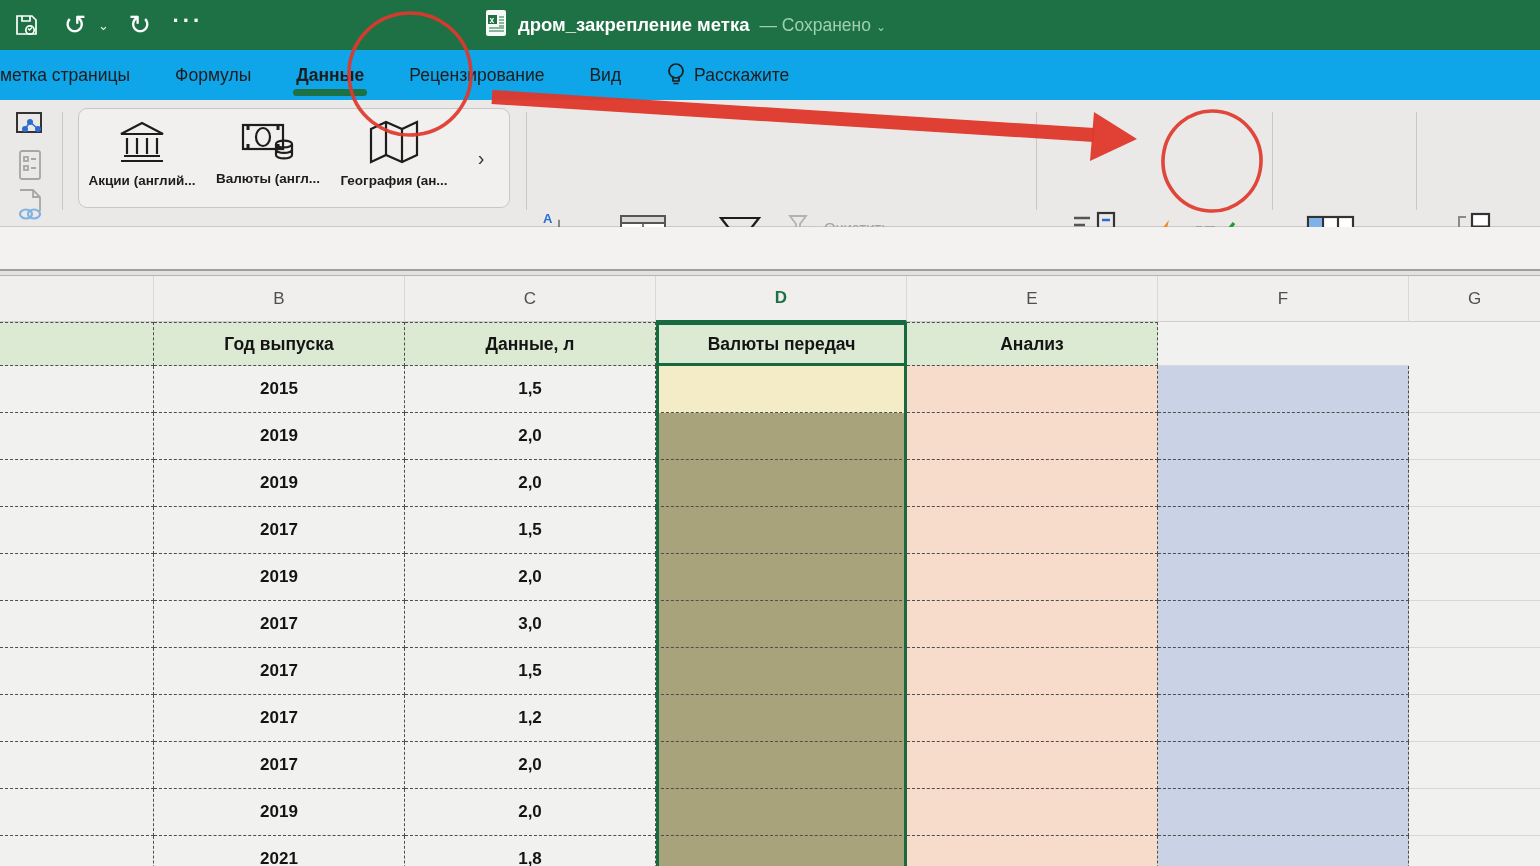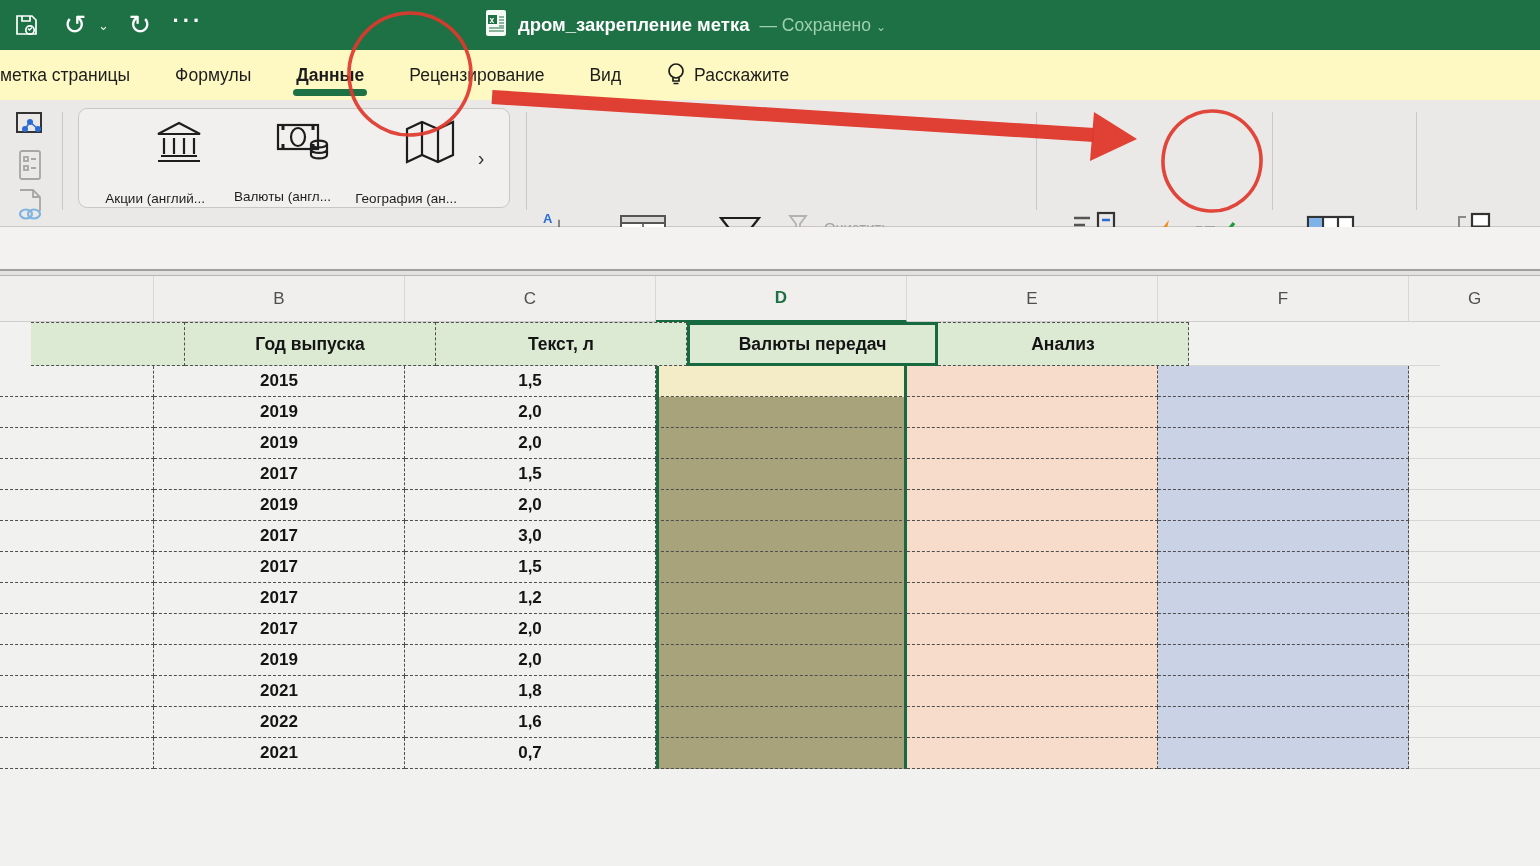--- a/index.html
+++ b/index.html
@@ -16,39 +16,39 @@
   .tb-btn svg { display:block; }
   .tb-chev { font-size:13px; color:#e8f2ec; margin-left:-8px; }
   .tb-dots { letter-spacing:3px; font-size:22px; font-weight:700; padding-bottom:8px; }
   .titlegroup { position:absolute; left:484px; top:0; height:50px; display:flex; align-items:center; gap:10px; }
   .doc-title { font-size:18.5px; font-weight:700; color:#ffffff; }
   .doc-saved { font-size:17.5px; font-weight:500; color:#9ecfb1; }
   .doc-saved .chv { font-size:12px; }
 
   
   .tabrow { position:absolute; left:0; top:50px; width:1540px; height:50px;
-    background:#fef9c3; display:flex; align-items:center; gap:45px; }
+    background:#0ea5e9; display:flex; align-items:center; gap:45px; }
   .tab { position:relative; font-size:17.5px; color:#1d1d1d; height:50px; display:flex;
     align-items:center; gap:8px; white-space:nowrap; cursor:default; }
   .tab.active { font-weight:700; }
   .tab.active .underline { position:absolute; left:-3px; right:-3px; bottom:4px; height:7px;
     border-radius:4px; background:var(--brand-green,#1e7145); }
   .bulb svg { display:block; }
 
   
   .ribbon { position:absolute; left:0; top:100px; width:1540px; height:127px;
     background:#eae9e8; border-bottom:1px solid #c9c8c6; }
   .rdiv { position:absolute; top:12px; height:98px; width:1px; background:#c9c8c6; }
   .mini-col { position:absolute; left:10px; top:8px; display:flex; flex-direction:column; gap:6px; }
   .mini-col .mbtn { width:40px; height:34px; display:flex; align-items:center; justify-content:center; }
   .dtgroup { position:absolute; left:78px; top:8px; width:432px; height:100px;
     background:#f1f0ef; border:1px solid #c8c7c5; border-radius:9px;
     display:flex; align-items:stretch; }
-  .dtitem { width:126px; display:flex; flex-direction:column; align-items:flex-end;
-    justify-content:flex-start; padding-top:10px; gap:22px; }
+  .dtitem { width:126px; display:flex; flex-direction:column; align-items:center;
+    justify-content:flex-start; padding-top:10px; gap:4px;font-weight:bold; }
   .dtlabel { font-size:13.5px; color:#1d1d1d; white-space:nowrap; }
   .dtchev { display:flex; align-items:center; justify-content:center; width:48px; font-size:20px; color:#333; }
 
   .rib-abs { position:absolute; display:flex; flex-direction:column; align-items:center; }
   .rib-label { font-size:14px; color:#1d1d1d; white-space:nowrap; text-align:center; line-height:1.25; }
   .gray { color:#a4a3a1 !important; }
   .menu-item { position:absolute; display:flex; align-items:center; gap:10px; white-space:nowrap; }
   .menu-item .rib-label { font-size:15px; }
   .sorticon { display:flex; align-items:center; }
   .sorticon .ltrs { display:flex; flex-direction:column; font-size:13px; font-weight:700; line-height:1.0; color:#1d1d1d; }
@@ -63,22 +63,22 @@
 
   
   .colheads { position:absolute; left:0; top:276px; width:1540px; height:46px; background:#f0efee;
     display:grid; grid-template-columns:154px 251px 251px 251px 251px 251px 1fr; }
   .colh { display:flex; align-items:center; justify-content:center; font-size:17px; color:#4f4f4f;
     border-right:1px solid #d9d8d6; border-bottom:1px solid #cfcecd; }
   .colh.sel { color:var(--brand-green,#1e7145); font-weight:700; border-bottom:2px solid var(--sel-green,#17693f); }
 
   
   .sheet { position:absolute; left:0; top:322px; width:1540px; height:544px; overflow:hidden; }
-  .srow { display:grid; grid-template-columns:154px 251px 251px 251px 251px 251px 1fr; height:31px; }
-  .srow.hdr { height:44px;padding-left:31px; }
+  .srow { display:grid; grid-template-columns:154px 251px 251px 251px 251px 251px 1fr; height:47px; }
+  .srow.hdr { height:44px; }
   .cell { display:flex; align-items:center; justify-content:center; font-size:17px; font-weight:600;
     color:#141414; background:#f1f1f0;
     border-right:1px dashed #4e4e4e; border-bottom:1px dashed #4e4e4e; }
   .hdr .cell { background:var(--header-green,#dcead4); font-weight:700; font-size:17.5px; border-top:1px dashed #4e4e4e; }
   .cell.gcol { background:#f1f1f0; border-right:none; border-bottom:1px solid #d8d7d5; }
   .hdr .cell.gcol { background:#f1f1f0; border-top:none; }
   .cell.dsel { border-left:3px solid var(--sel-green,#17693f); border-right:3px solid var(--sel-green,#17693f); }
   .hdr .cell.dsel { border:3px solid var(--sel-green,#17693f); }
   .cell.dyellow { background:var(--cell-yellow,#f3ecc6); }
   .cell.dolive { background:var(--cell-olive,#a9a37b); }
@@ -387,21 +387,21 @@
     <div class="colh sel">D</div>
     <div class="colh">E</div>
     <div class="colh">F</div>
     <div class="colh" style="border-right:none;">G</div>
   </div>
 
   <div class="sheet">
     <div class="srow hdr">
       <div class="cell"></div>
       <div class="cell">Год выпуска</div>
-      <div class="cell">Текст, л</div>
+      <div class="cell">Данные, л</div>
       <div class="cell dsel">Валюты передач</div>
       <div class="cell">Анализ</div>
       <div class="cell gcol"></div>
     </div>
     <div id="data-rows">
         <div class="srow">
           <div class="cell"></div>
           <div class="cell">2015</div>
           <div class="cell">1,5</div>
           <div class="cell dsel dyellow"></div>

